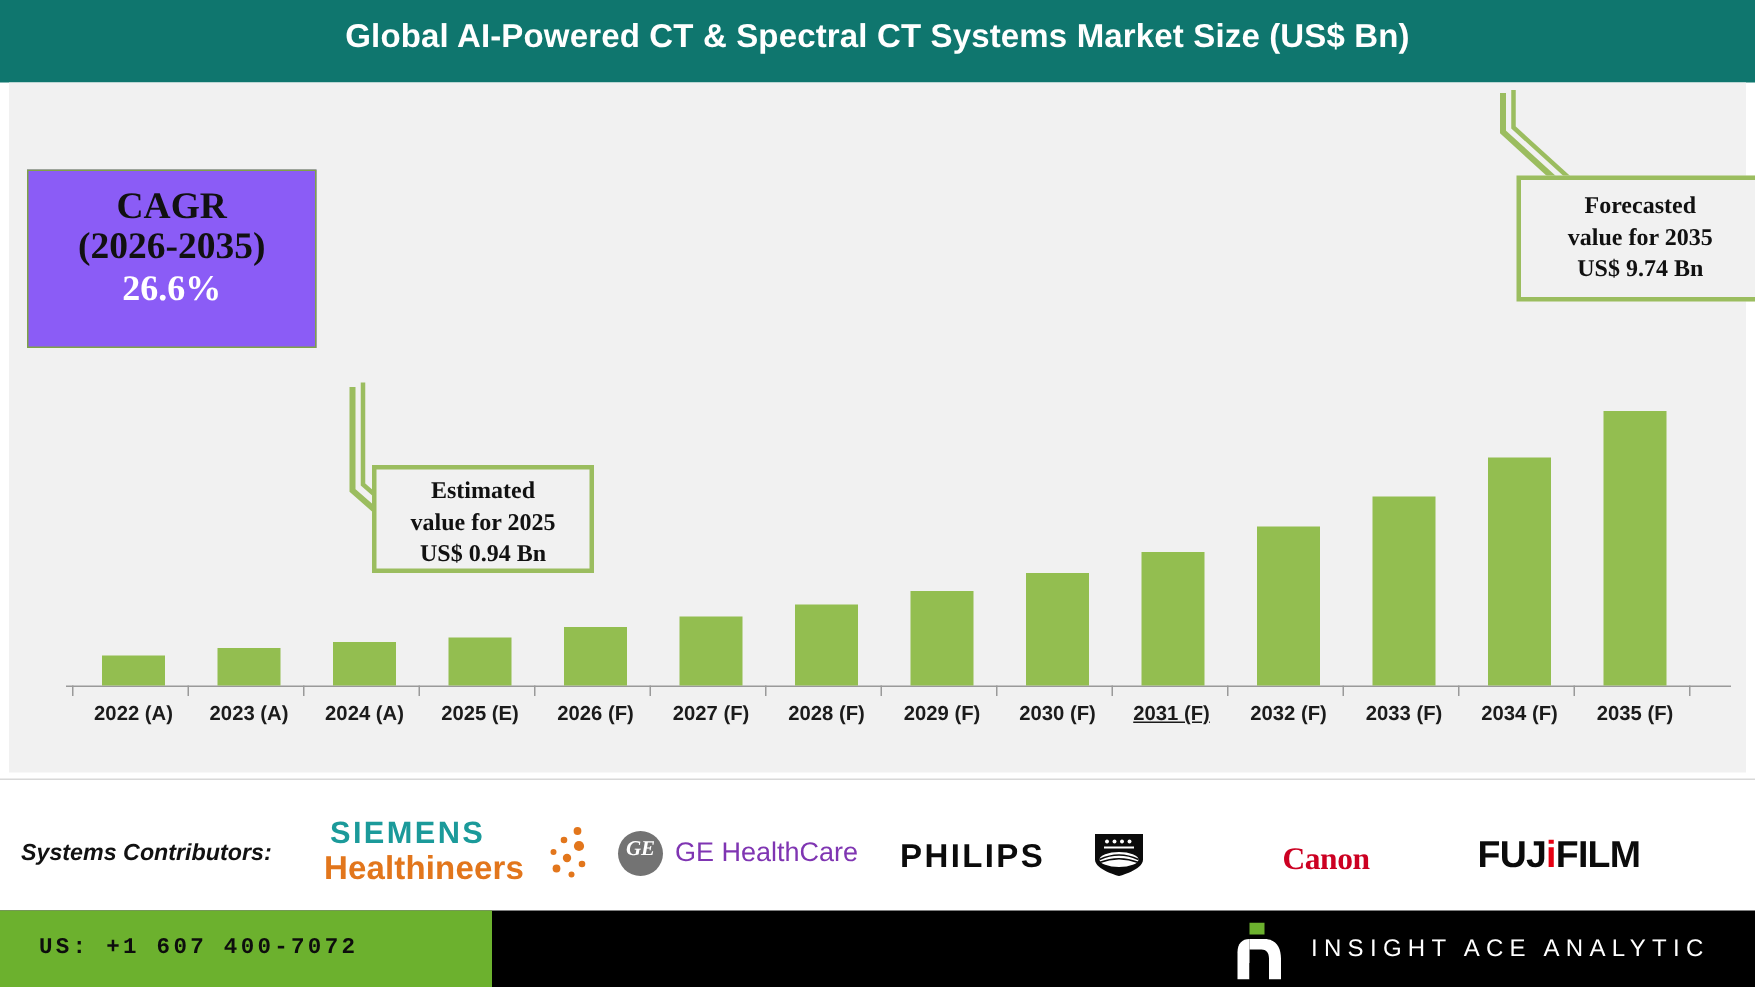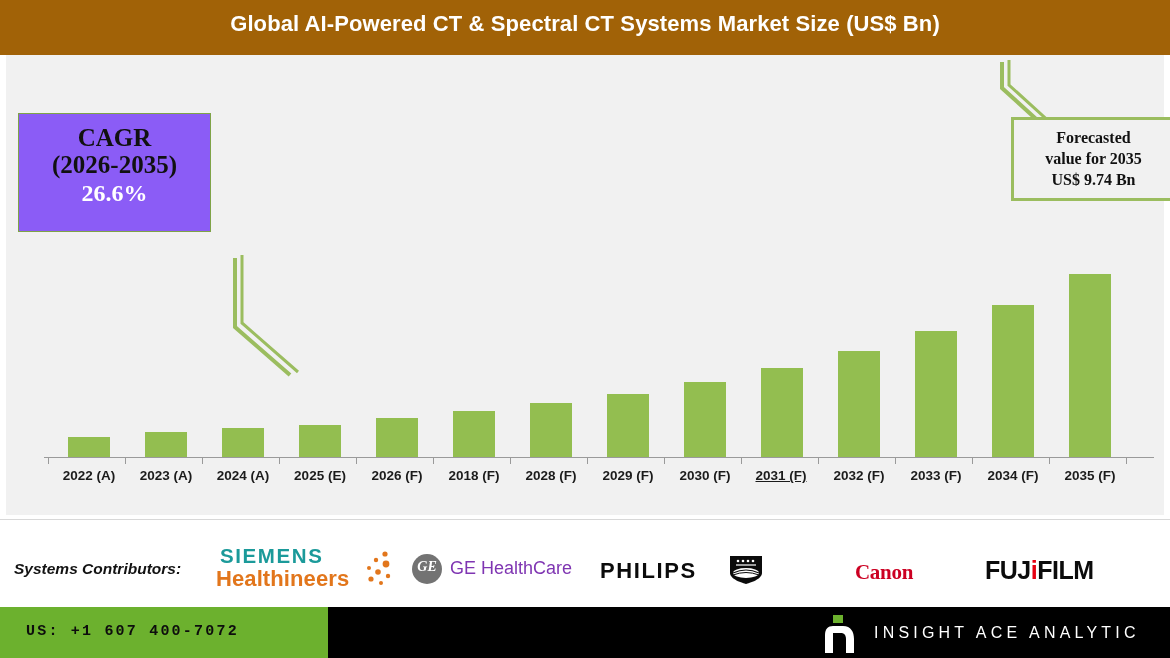--- a/index.html
+++ b/index.html
@@ -1,20 +1,20 @@
 <!DOCTYPE html>
 <html><head>
 <meta charset="utf-8">
 <style>
   html,body{margin:0;padding:0;background:#ffffff;}
   body{width:1170px;height:658px;font-family:"Liberation Sans",sans-serif;overflow:hidden;}
   .page{position:relative;width:1170px;height:658px;background:#ffffff;}
 
   
-  .titlebar{position:absolute;left:0;top:0;width:1170px;height:55px;background:#a16207;}
+  .titlebar{position:absolute;left:0;top:0;width:1170px;height:55px;background:#0f766e;}
   .titlebar .title{position:absolute;left:0;top:11px;width:1170px;text-align:center;
       color:#ffffff;font-size:22px;font-weight:bold;letter-spacing:.1px;
       font-family:"Liberation Sans",sans-serif;}
 
   
   .plotwrap{position:absolute;left:6px;top:55px;width:1158px;height:460px;background:#f1f1f1;}
   .plot{position:absolute;left:0;top:0;width:1158px;height:460px;}
 
   .axisline{position:absolute;left:38px;top:402px;width:1110px;height:1px;background:#9a9a9a;}
   .tick{position:absolute;top:402px;width:1px;height:7px;background:#9a9a9a;}
@@ -131,21 +131,21 @@
           <div class="tick" style="left: 966px;"></div>
           <div class="tick" style="left: 1043px;"></div>
           <div class="tick" style="left: 1120px;"></div>
         </div>
       <div class="xlabels" id="xlabels">
           <div class="xlabel" style="left: 45px; width: 76px;">2022 (A)</div>
           <div class="xlabel" style="left: 122px; width: 76px;">2023 (A)</div>
           <div class="xlabel" style="left: 199px; width: 76px;">2024 (A)</div>
           <div class="xlabel" style="left: 276px; width: 76px;">2025 (E)</div>
           <div class="xlabel" style="left: 353px; width: 76px;">2026 (F)</div>
-          <div class="xlabel" style="left: 430px; width: 76px;">2018 (F)</div>
+          <div class="xlabel" style="left: 430px; width: 76px;">2027 (F)</div>
           <div class="xlabel" style="left: 507px; width: 76px;">2028 (F)</div>
           <div class="xlabel" style="left: 584px; width: 76px;">2029 (F)</div>
           <div class="xlabel" style="left: 661px; width: 76px;">2030 (F)</div>
           <div class="xlabel" style="left: 737px; width: 76px; text-decoration: underline;">2031 (F)</div>
           <div class="xlabel" style="left: 815px; width: 76px;">2032 (F)</div>
           <div class="xlabel" style="left: 892px; width: 76px;">2033 (F)</div>
           <div class="xlabel" style="left: 969px; width: 76px;">2034 (F)</div>
           <div class="xlabel" style="left: 1046px; width: 76px;">2035 (F)</div>
         </div>
 
@@ -156,20 +156,25 @@
         <polyline points="1003,5 1003,30 1069,90" fill="none" stroke="#9bbd5f" stroke-width="3"></polyline>
       </svg>
     </div>
 
     <div class="cagr">
       <div class="l1">CAGR</div>
       <div class="l2">(2026-2035)</div>
       <div class="l3">26.6%</div>
     </div>
 
+    <div class="callout callout-est">
+      <div>Estimated</div>
+      <div>value for 2025</div>
+      <div>US$ 0.94 Bn</div>
+    </div>
 
     <div class="callout callout-fc">
       <div>Forecasted</div>
       <div>value for 2035</div>
       <div>US$ 9.74 Bn</div>
     </div>
   </div>
 
   <div class="contrib">
     <div class="contrib-label">Systems Contributors:</div>

